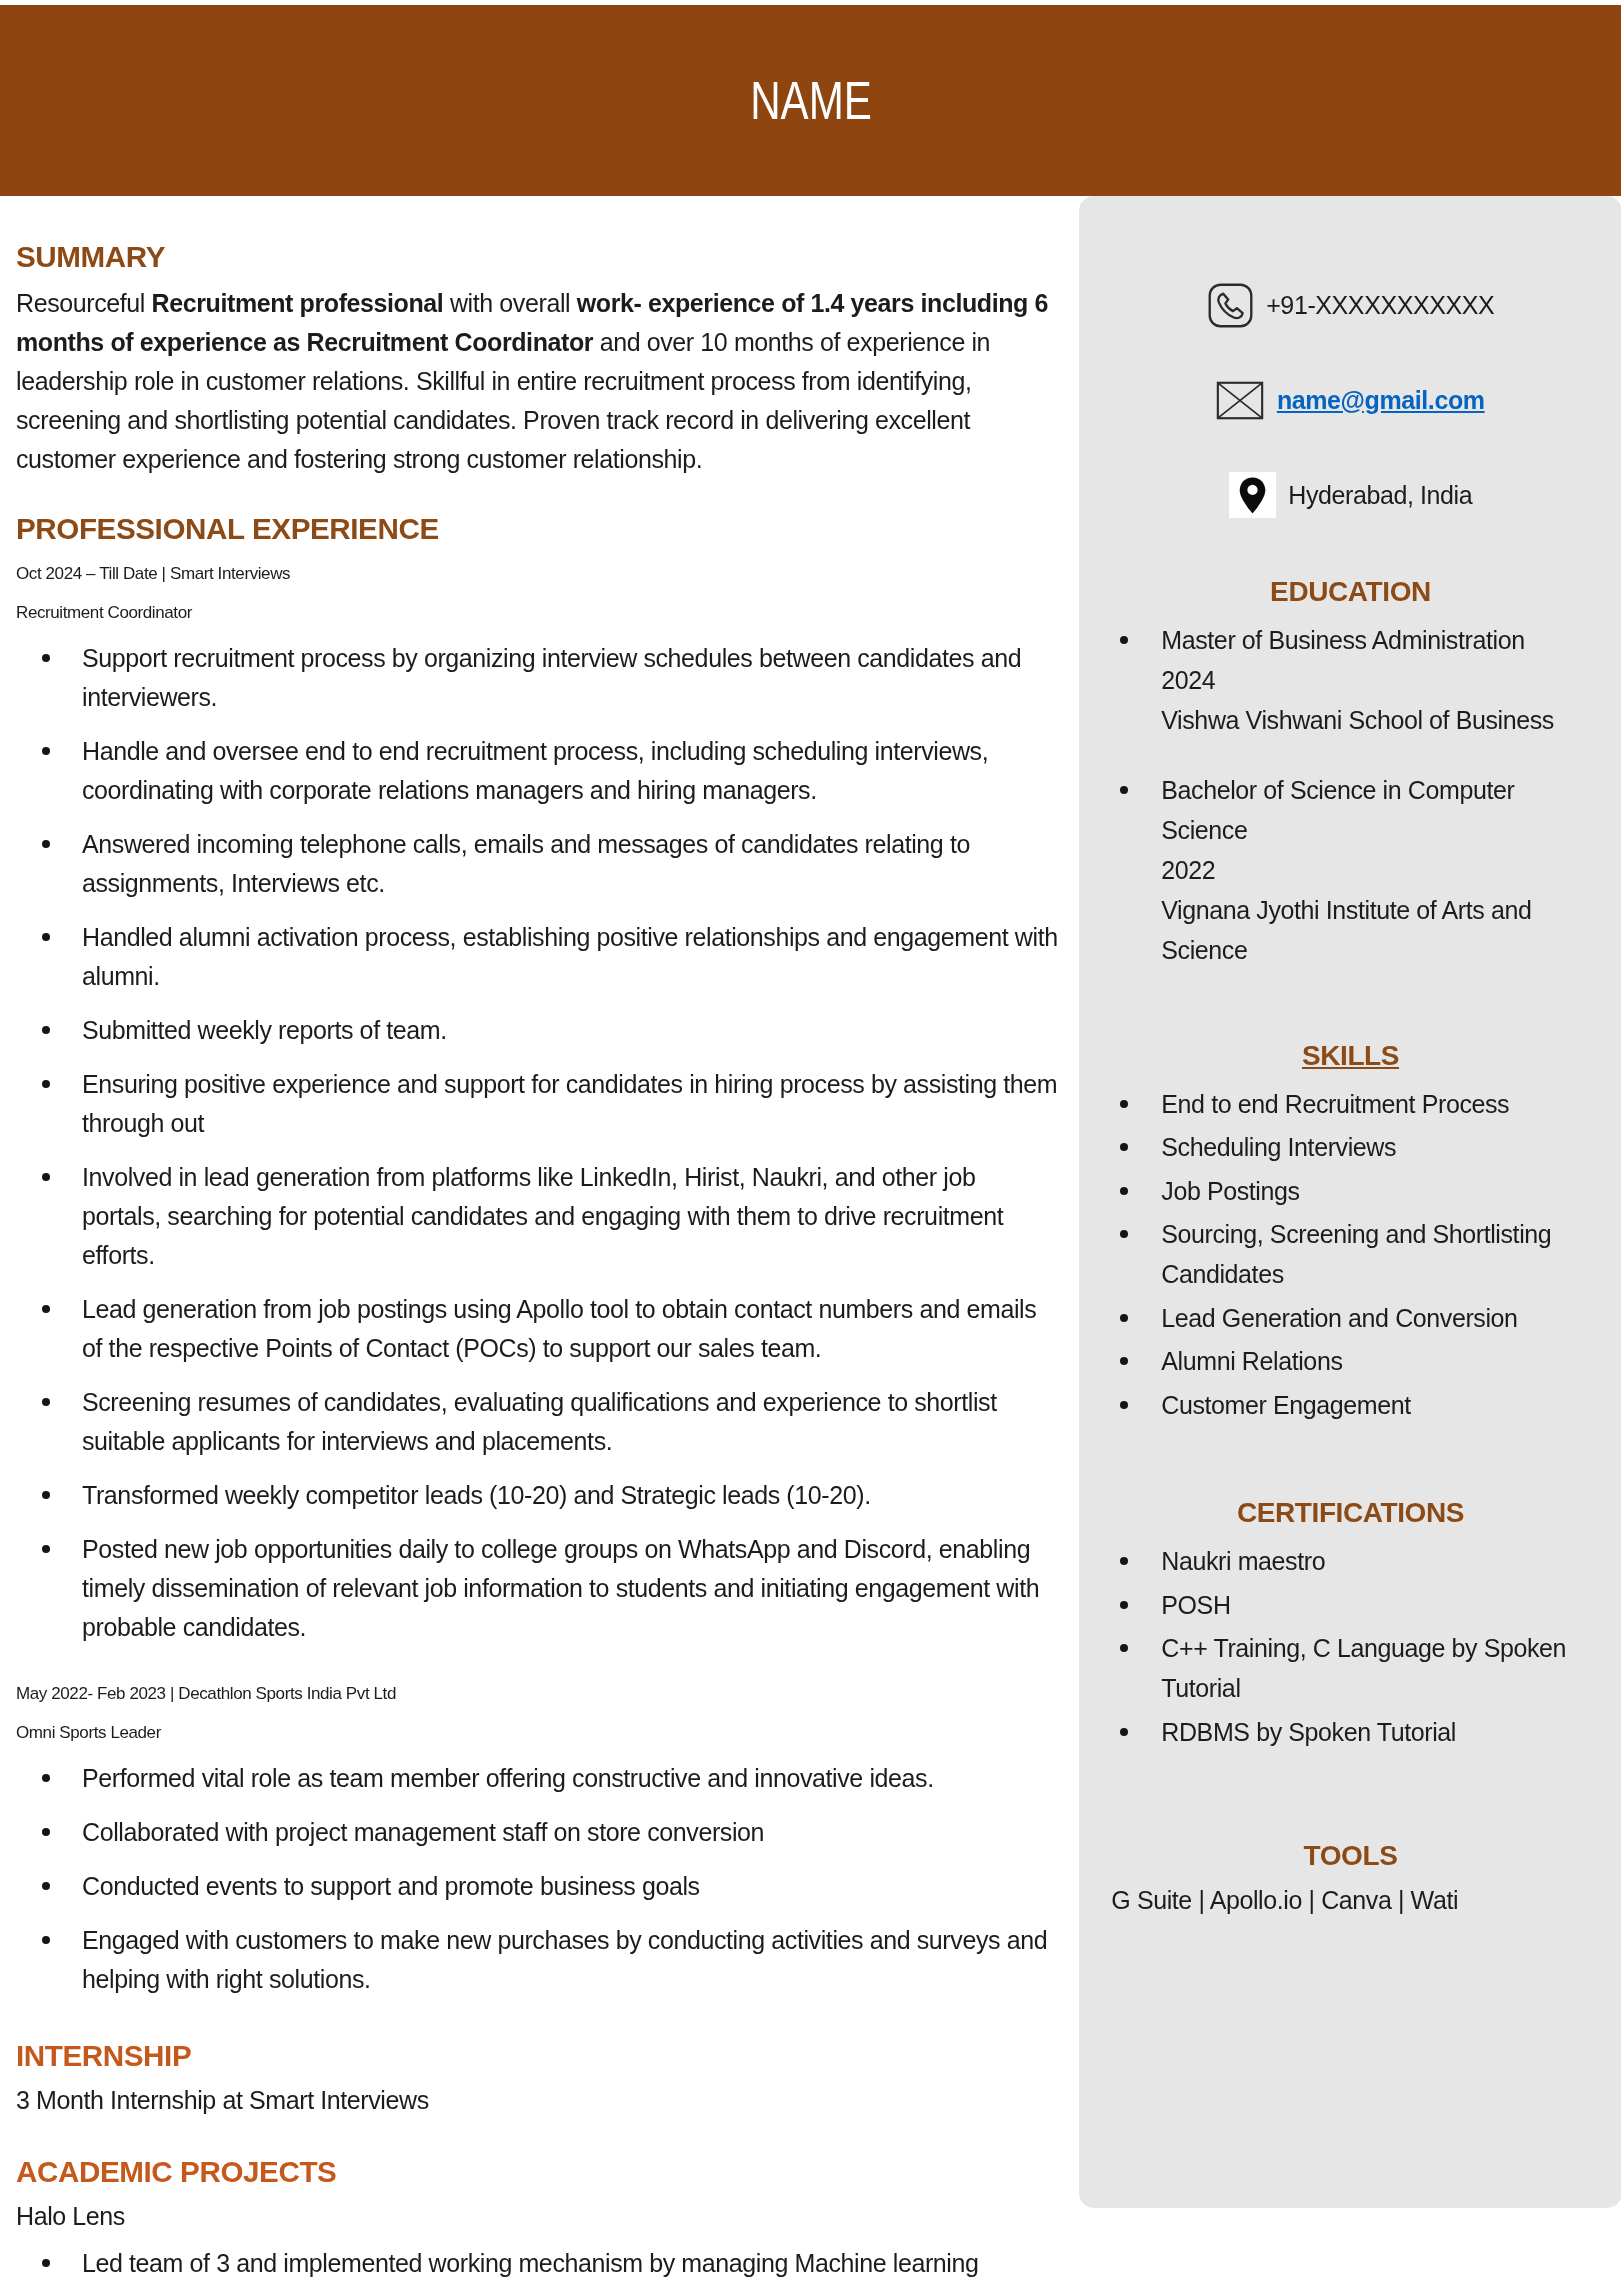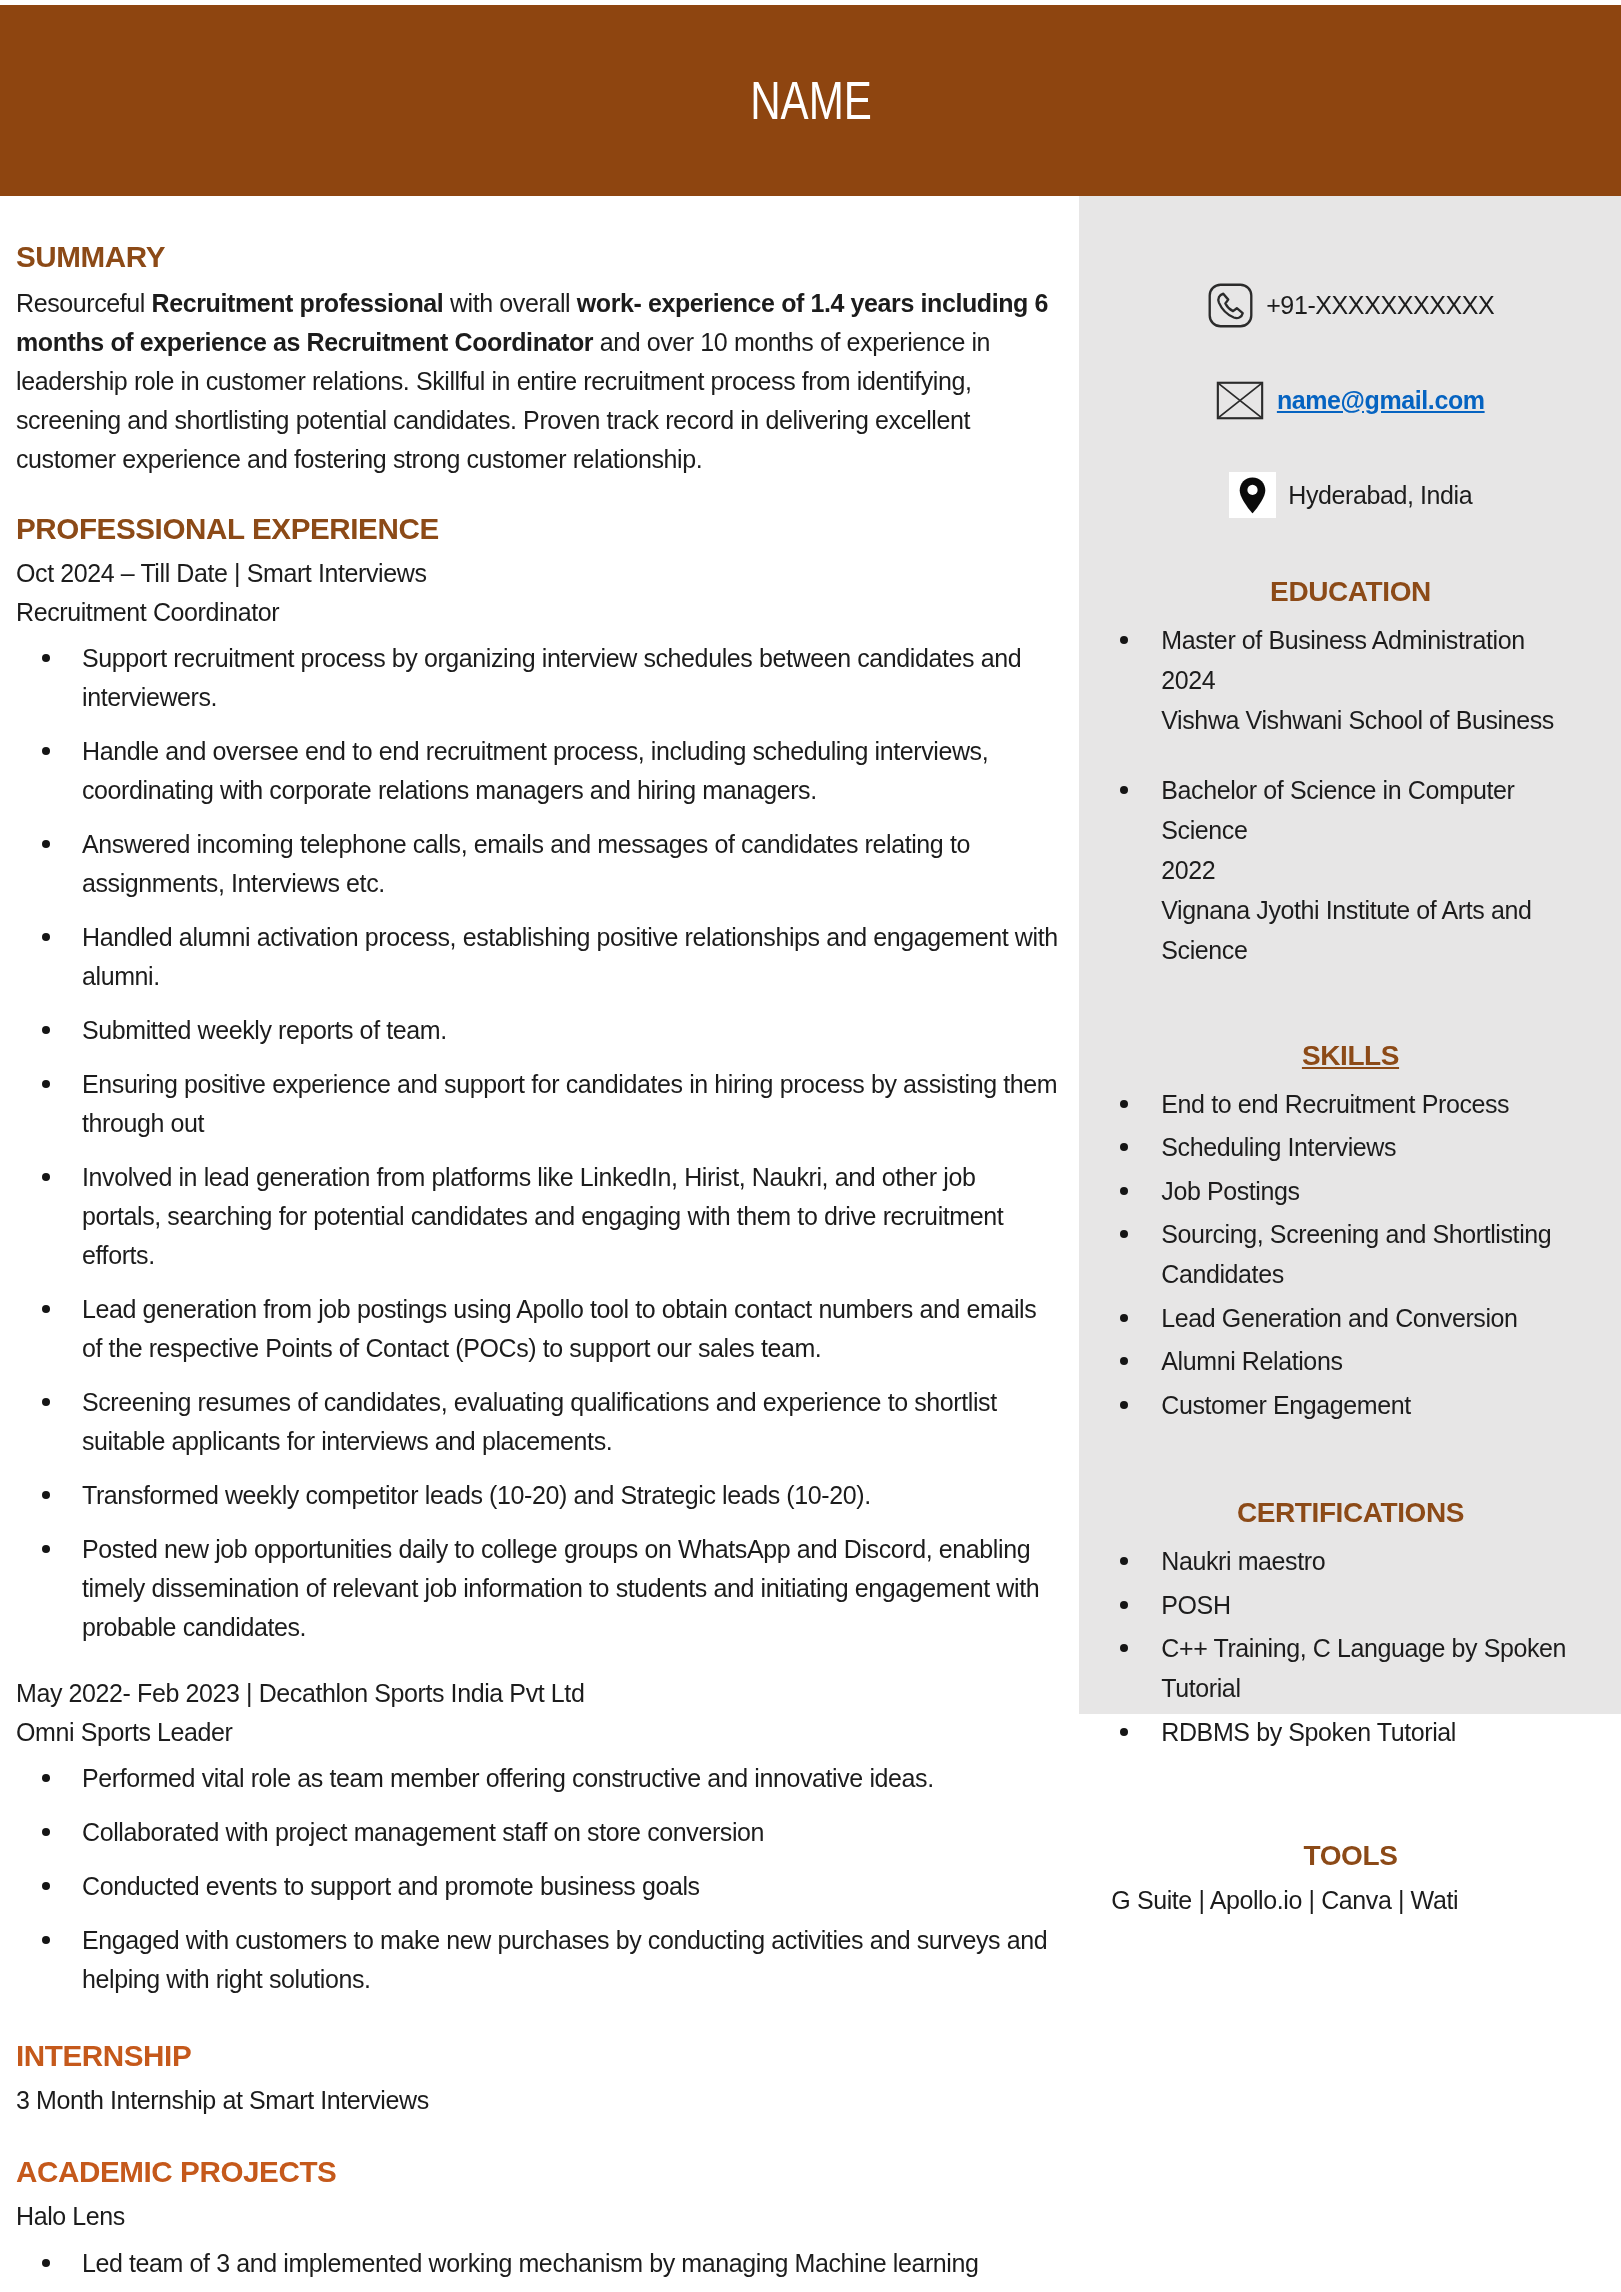--- a/index.html
+++ b/index.html
@@ -29,36 +29,37 @@
     transform:scaleX(0.78);transform-origin:center;
   }
 
   
   .content-row{display:flex;align-items:stretch;}
   .main-col{
     flex:0 0 1079px;width:1079px;background:#fff;
     padding:43px 19.7px 0 16px;
   }
   .side-col{
-    flex:1;background:var(--sidebar-bg);height:1518px;
+    flex:1;background:var(--sidebar-bg);height:2012px;
     padding:86px 14.3px 0 14.3px;
+    border-radius:15px;
   }
 
   
   .sec-heading{font-size:29.6px;font-weight:700;line-height:36px;letter-spacing:-0.4px;}
   .sec-heading.brown{color:var(--brown);}
   .sec-heading.orange{color:var(--orange);}
 
   .summary-text{font-size:25px;line-height:39px;margin-top:9px;}
   .summary-text b{font-weight:700;}
 
   #experience-heading{margin-top:32px;}
   .job{margin-top:7.2px;}
   .job + .job{margin-top:27px;}
-  .job-line{font-size:25px;line-height:39px;}
+  .job-line{font-size:17px;line-height:39px;}
 
   ul.blist{list-style:none;margin-top:7.2px;padding-left:66px;}
   ul.blist li{
     position:relative;font-size:25px;line-height:39px;margin-bottom:15px;
   }
   ul.blist li::before{
     content:"";position:absolute;left:-40px;top:15px;width:8px;height:8px;
     border-radius:50%;background:#151515;
   }
 

